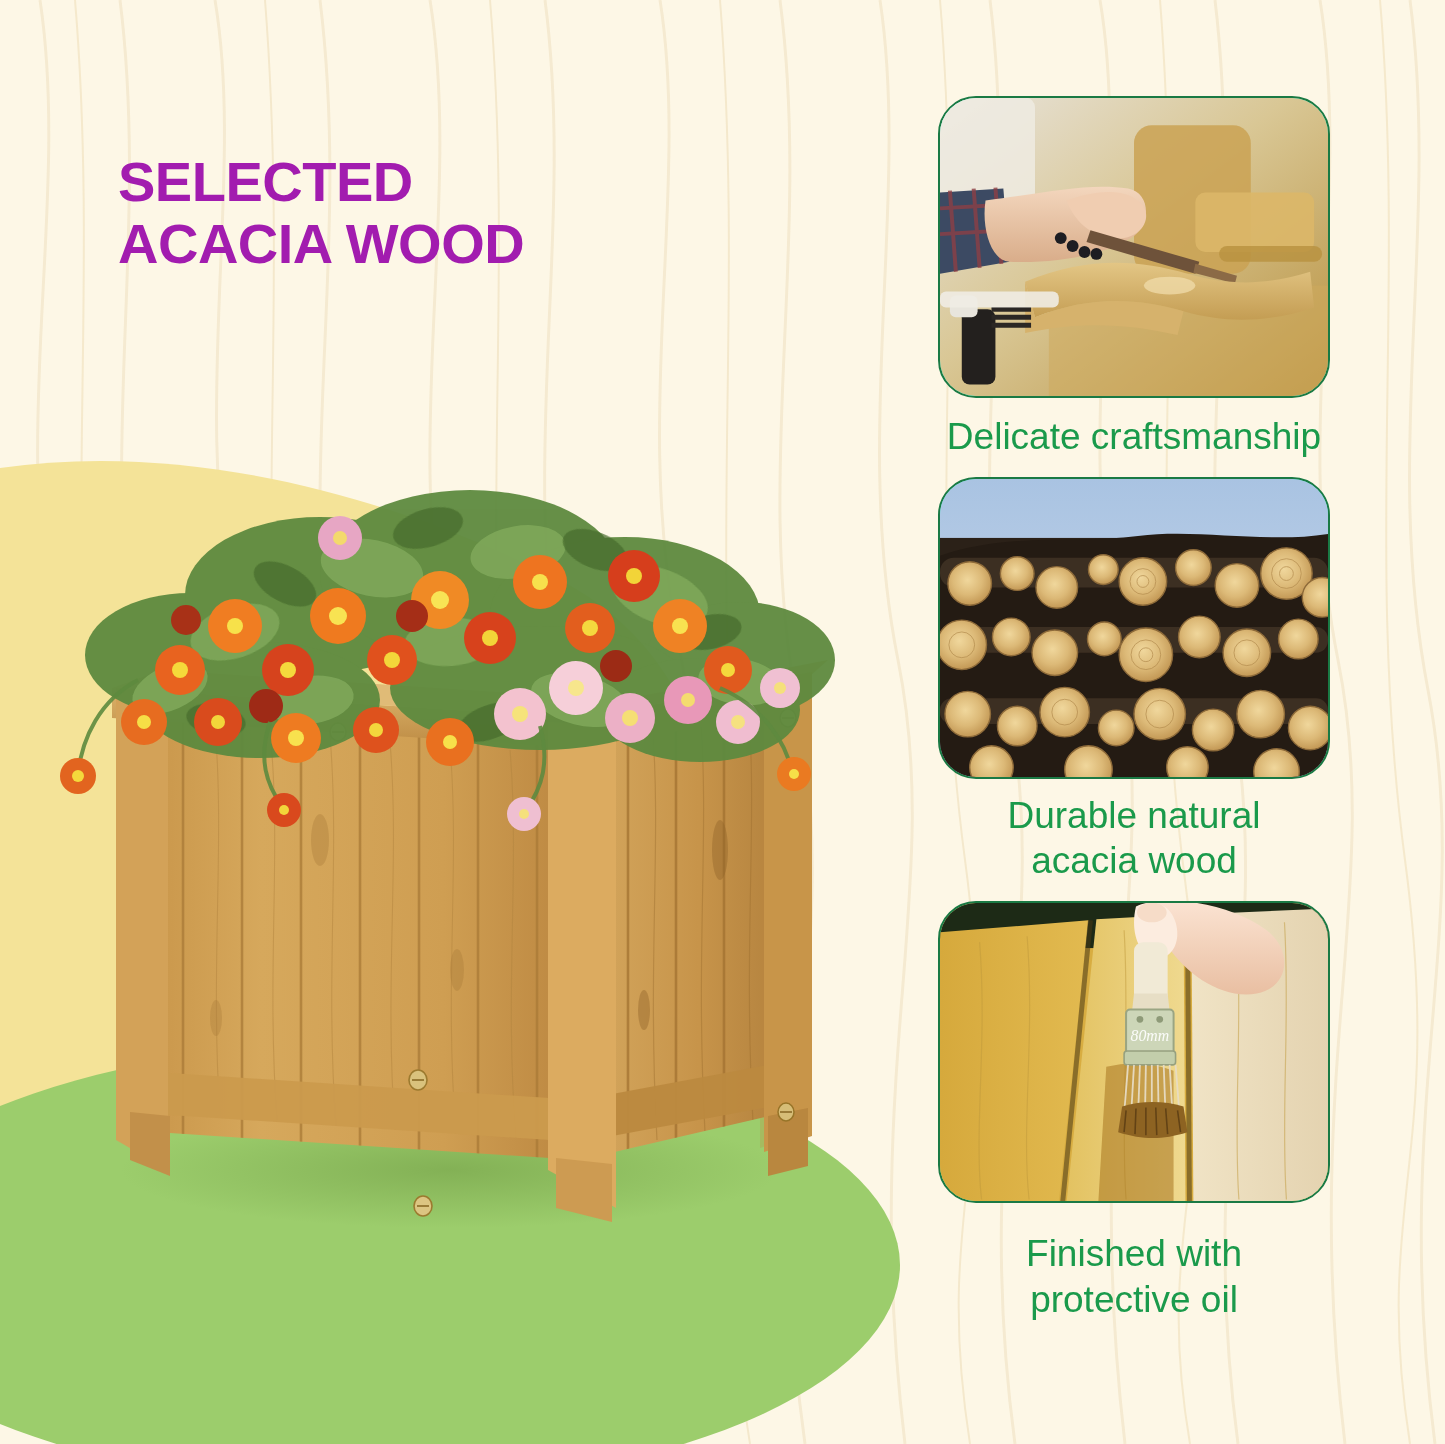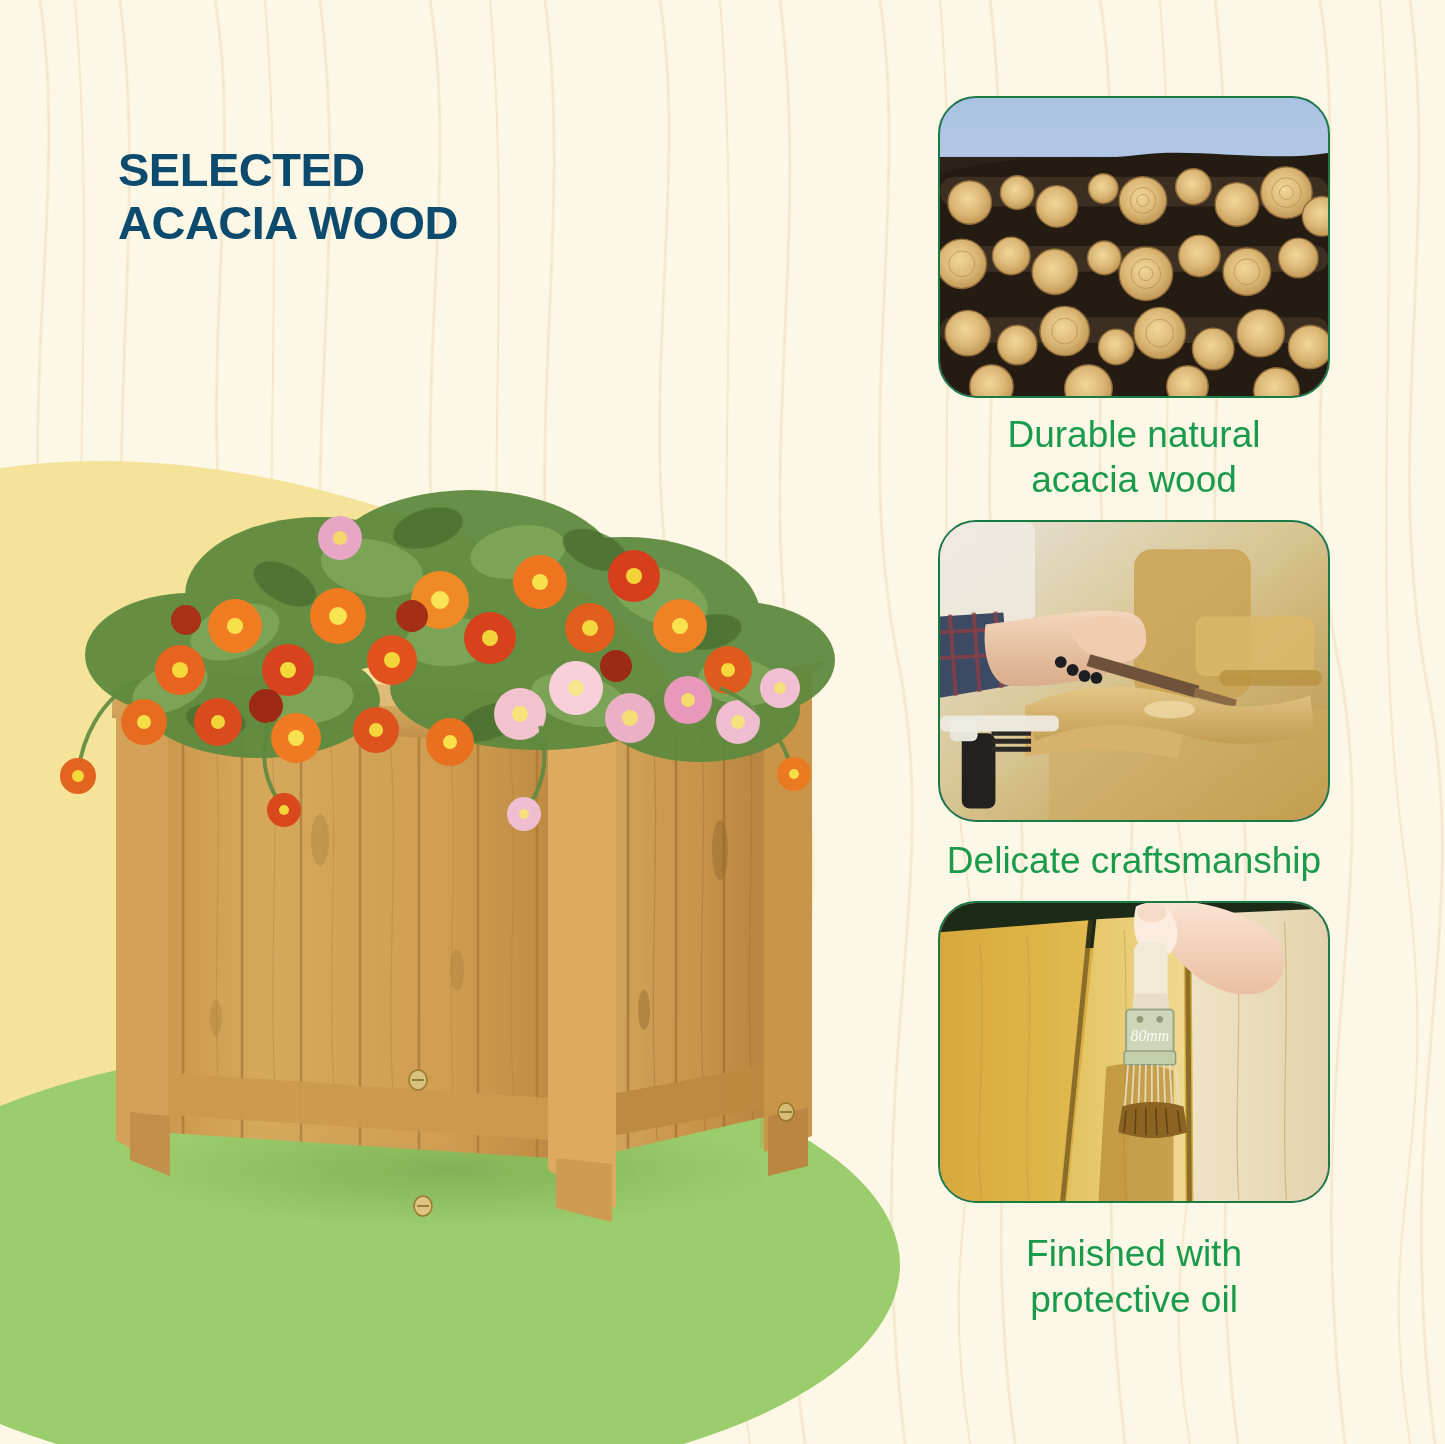--- a/index.html
+++ b/index.html
@@ -16,32 +16,32 @@
   
   .shape-yellow{position:absolute;left:0;top:420px;width:720px;height:700px;z-index:1;}
   .shape-green{position:absolute;left:-60px;top:1010px;width:980px;height:470px;z-index:2;}
 
   
   .product{position:absolute;left:20px;top:370px;width:840px;height:900px;z-index:4;}
 
   
   .headline{
     position:absolute;left:118px;top:113px;z-index:6;
-    font-size:47px;line-height:1.12;font-weight:bold;
-    letter-spacing:-0.5px;color:#0c4a6e;
+    font-size:56px;line-height:1.12;font-weight:bold;
+    letter-spacing:-0.5px;color:#a21caf;
     white-space:pre-line;
   }
 
   
   .features{position:absolute;left:884px;top:96px;width:500px;z-index:6;}
   .feature{margin-bottom:18px;}
   .thumb{
     width:392px;height:302px;margin:0 auto;
     border:2.5px solid #1a7a44;border-radius:38px;
-    overflow:hidden;background:#8b5cf6;
+    overflow:hidden;background:#5eead4;
     box-sizing:border-box;
     text-align:right;
   }
   .thumb svg{display:block;width:100%;height:100%;}
   .caption{
     margin-top:14px;text-align:center;
     color:#1a9a4b;font-size:37px;line-height:1.22;
     white-space:pre-line;font-weight:normal;
   }
   .f2 .caption{margin-top:16px;}
@@ -361,20 +361,89 @@
           <circle cx="504" cy="444" r="5" fill="#f5e07c"></circle>
       </g>
     </g>
   </svg>
 
   <h1 class="headline">SELECTED
 ACACIA WOOD</h1>
 
   <div class="features">
 
+    <div class="feature f2">
+      <div class="thumb">
+        <svg viewBox="0 0 392 302" preserveAspectRatio="xMidYMid slice">
+          <defs>
+            <linearGradient id="shopBg" x1="0" y1="0" x2="1" y2="1">
+              <stop offset="0%" stop-color="#e8e4dd"></stop>
+              <stop offset="45%" stop-color="#d9c795"></stop>
+              <stop offset="100%" stop-color="#b8913f"></stop>
+            </linearGradient>
+            <linearGradient id="boardG" x1="0" y1="0" x2="0" y2="1">
+              <stop offset="0%" stop-color="#e3c685"></stop>
+              <stop offset="100%" stop-color="#c49d53"></stop>
+            </linearGradient>
+            <linearGradient id="skinG" x1="0" y1="0" x2="0" y2="1">
+              <stop offset="0%" stop-color="#f3d6bd"></stop>
+              <stop offset="100%" stop-color="#d9ad8a"></stop>
+            </linearGradient>
+          </defs>
+          <rect width="392" height="302" fill="url(#shopBg)"></rect>
+
+          <rect x="196" y="28" width="118" height="150" rx="18" fill="#caa254" opacity="0.85"></rect>
+          <rect x="258" y="96" width="120" height="60" rx="10" fill="#dcb768" opacity="0.9"></rect>
+          <rect x="282" y="150" width="104" height="16" rx="8" fill="#b8913f" opacity="0.8"></rect>
+          <rect x="0" y="0" width="96" height="120" rx="10" fill="#efebe2" opacity="0.85"></rect>
+          <rect x="110" y="190" width="282" height="112" fill="#cda95c" opacity="0.55"></rect>
+
+          <path d="M0 96 L64 92 L70 166 L0 178 Z" fill="#3c4a63"></path>
+          <g stroke="#8d3f45" stroke-width="4" opacity="0.8">
+            <path d="M10 94 L16 176"></path>
+              <path d="M34 92 L40 172"></path>
+              <path d="M56 91 L62 168"></path>
+            <path d="M0 112 L68 108"></path>
+              <path d="M0 138 L69 134"></path>
+          </g>
+
+          <path d="M46 104 C 110 96, 150 86, 190 92 C 212 96, 214 126, 196 140
+                   C 170 158, 120 168, 70 166 C 50 164, 42 130, 46 104 Z" fill="url(#skinG)"></path>
+          <path d="M128 104 C 162 92, 190 92, 204 108 C 214 120, 206 138, 186 142
+                   C 164 146, 138 132, 128 104 Z" fill="#f0cdb1"></path>
+
+          <g fill="#1d1d22">
+            <circle cx="134" cy="150" r="6"></circle>
+              <circle cx="146" cy="156" r="6"></circle>
+            <circle cx="158" cy="158" r="6"></circle>
+              <circle cx="122" cy="142" r="6"></circle>
+          </g>
+
+          <path d="M152 134 L262 166 L258 178 L148 146 Z" fill="#6e523a"></path>
+          <path d="M258 168 L300 180 L298 188 L256 177 Z" fill="#8b6a46"></path>
+
+          <path d="M86 186 C 150 160, 200 164, 250 178 C 292 190, 330 190, 374 176
+                   L378 212 C 330 228, 288 228, 246 216 C 200 202, 150 200, 96 222 Z" fill="url(#boardG)"></path>
+          <path d="M86 186 L86 238 C 140 226, 190 228, 240 240 L246 216
+                   C 200 202, 150 200, 96 222 Z" fill="#d6b26c"></path>
+          <ellipse cx="232" cy="190" rx="26" ry="9" fill="#f0dcab" opacity="0.75"></ellipse>
+
+          <rect x="22" y="214" width="34" height="76" rx="8" fill="#23201e"></rect>
+          <rect x="10" y="200" width="28" height="22" rx="6" fill="#e8e5dd"></rect>
+          <g stroke="#2b2724" stroke-width="5">
+            <path d="M52 214 H92"></path>
+              <path d="M52 222 H92"></path>
+              <path d="M52 230 H92"></path>
+          </g>
+          <rect x="0" y="196" width="120" height="16" rx="6" fill="#efece4" opacity="0.9"></rect>
+        </svg>
+      </div>
+      <div class="caption">Delicate craftsmanship</div>
+    </div>
+
     <div class="feature f1">
       <div class="thumb">
         <svg viewBox="0 0 392 302" preserveAspectRatio="xMidYMid slice">
           <defs>
             <linearGradient id="skyG" x1="0" y1="0" x2="0" y2="1">
               <stop offset="0%" stop-color="#a9c3e2"></stop>
               <stop offset="100%" stop-color="#cfdcec"></stop>
             </linearGradient>
             <radialGradient id="logEnd" cx="0.45" cy="0.42" r="0.62">
               <stop offset="0%" stop-color="#f0d79c"></stop>
@@ -438,89 +507,20 @@
               <circle cx="126" cy="236" r="13"></circle>
             <circle cx="22" cy="168" r="13"></circle>
               <circle cx="310" cy="176" r="13"></circle>
           </g>
         </svg>
       </div>
       <div class="caption">Durable natural
 acacia wood</div>
     </div>
 
-    <div class="feature f2">
-      <div class="thumb">
-        <svg viewBox="0 0 392 302" preserveAspectRatio="xMidYMid slice">
-          <defs>
-            <linearGradient id="shopBg" x1="0" y1="0" x2="1" y2="1">
-              <stop offset="0%" stop-color="#e8e4dd"></stop>
-              <stop offset="45%" stop-color="#d9c795"></stop>
-              <stop offset="100%" stop-color="#b8913f"></stop>
-            </linearGradient>
-            <linearGradient id="boardG" x1="0" y1="0" x2="0" y2="1">
-              <stop offset="0%" stop-color="#e3c685"></stop>
-              <stop offset="100%" stop-color="#c49d53"></stop>
-            </linearGradient>
-            <linearGradient id="skinG" x1="0" y1="0" x2="0" y2="1">
-              <stop offset="0%" stop-color="#f3d6bd"></stop>
-              <stop offset="100%" stop-color="#d9ad8a"></stop>
-            </linearGradient>
-          </defs>
-          <rect width="392" height="302" fill="url(#shopBg)"></rect>
-
-          <rect x="196" y="28" width="118" height="150" rx="18" fill="#caa254" opacity="0.85"></rect>
-          <rect x="258" y="96" width="120" height="60" rx="10" fill="#dcb768" opacity="0.9"></rect>
-          <rect x="282" y="150" width="104" height="16" rx="8" fill="#b8913f" opacity="0.8"></rect>
-          <rect x="0" y="0" width="96" height="120" rx="10" fill="#efebe2" opacity="0.85"></rect>
-          <rect x="110" y="190" width="282" height="112" fill="#cda95c" opacity="0.55"></rect>
-
-          <path d="M0 96 L64 92 L70 166 L0 178 Z" fill="#3c4a63"></path>
-          <g stroke="#8d3f45" stroke-width="4" opacity="0.8">
-            <path d="M10 94 L16 176"></path>
-              <path d="M34 92 L40 172"></path>
-              <path d="M56 91 L62 168"></path>
-            <path d="M0 112 L68 108"></path>
-              <path d="M0 138 L69 134"></path>
-          </g>
-
-          <path d="M46 104 C 110 96, 150 86, 190 92 C 212 96, 214 126, 196 140
-                   C 170 158, 120 168, 70 166 C 50 164, 42 130, 46 104 Z" fill="url(#skinG)"></path>
-          <path d="M128 104 C 162 92, 190 92, 204 108 C 214 120, 206 138, 186 142
-                   C 164 146, 138 132, 128 104 Z" fill="#f0cdb1"></path>
-
-          <g fill="#1d1d22">
-            <circle cx="134" cy="150" r="6"></circle>
-              <circle cx="146" cy="156" r="6"></circle>
-            <circle cx="158" cy="158" r="6"></circle>
-              <circle cx="122" cy="142" r="6"></circle>
-          </g>
-
-          <path d="M152 134 L262 166 L258 178 L148 146 Z" fill="#6e523a"></path>
-          <path d="M258 168 L300 180 L298 188 L256 177 Z" fill="#8b6a46"></path>
-
-          <path d="M86 186 C 150 160, 200 164, 250 178 C 292 190, 330 190, 374 176
-                   L378 212 C 330 228, 288 228, 246 216 C 200 202, 150 200, 96 222 Z" fill="url(#boardG)"></path>
-          <path d="M86 186 L86 238 C 140 226, 190 228, 240 240 L246 216
-                   C 200 202, 150 200, 96 222 Z" fill="#d6b26c"></path>
-          <ellipse cx="232" cy="190" rx="26" ry="9" fill="#f0dcab" opacity="0.75"></ellipse>
-
-          <rect x="22" y="214" width="34" height="76" rx="8" fill="#23201e"></rect>
-          <rect x="10" y="200" width="28" height="22" rx="6" fill="#e8e5dd"></rect>
-          <g stroke="#2b2724" stroke-width="5">
-            <path d="M52 214 H92"></path>
-              <path d="M52 222 H92"></path>
-              <path d="M52 230 H92"></path>
-          </g>
-          <rect x="0" y="196" width="120" height="16" rx="6" fill="#efece4" opacity="0.9"></rect>
-        </svg>
-      </div>
-      <div class="caption">Delicate craftsmanship</div>
-    </div>
-
     <div class="feature f3">
       <div class="thumb">
         <svg viewBox="0 0 392 302" preserveAspectRatio="xMidYMid slice">
           <defs>
             <linearGradient id="deckL" x1="0" y1="0" x2="1" y2="0">
               <stop offset="0%" stop-color="#d6a93c"></stop>
               <stop offset="100%" stop-color="#e2ba50"></stop>
             </linearGradient>
             <linearGradient id="deckM" x1="0" y1="0" x2="1" y2="0">
               <stop offset="0%" stop-color="#e3c261"></stop>

